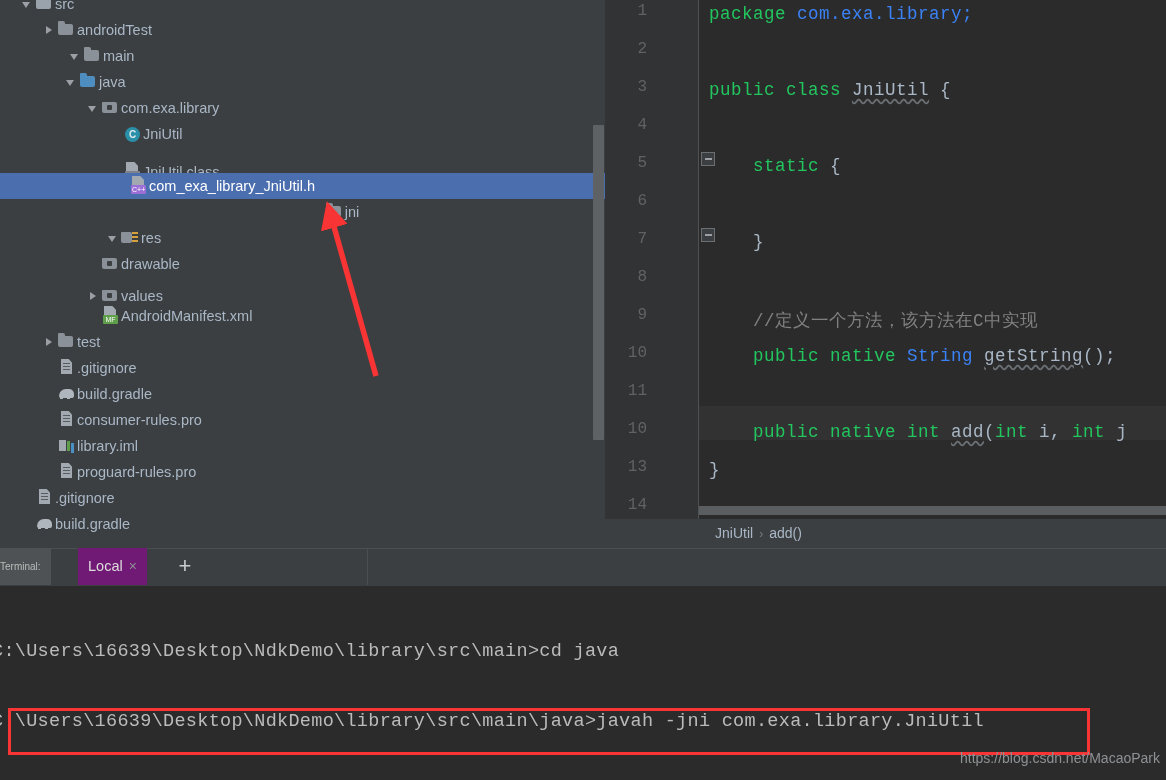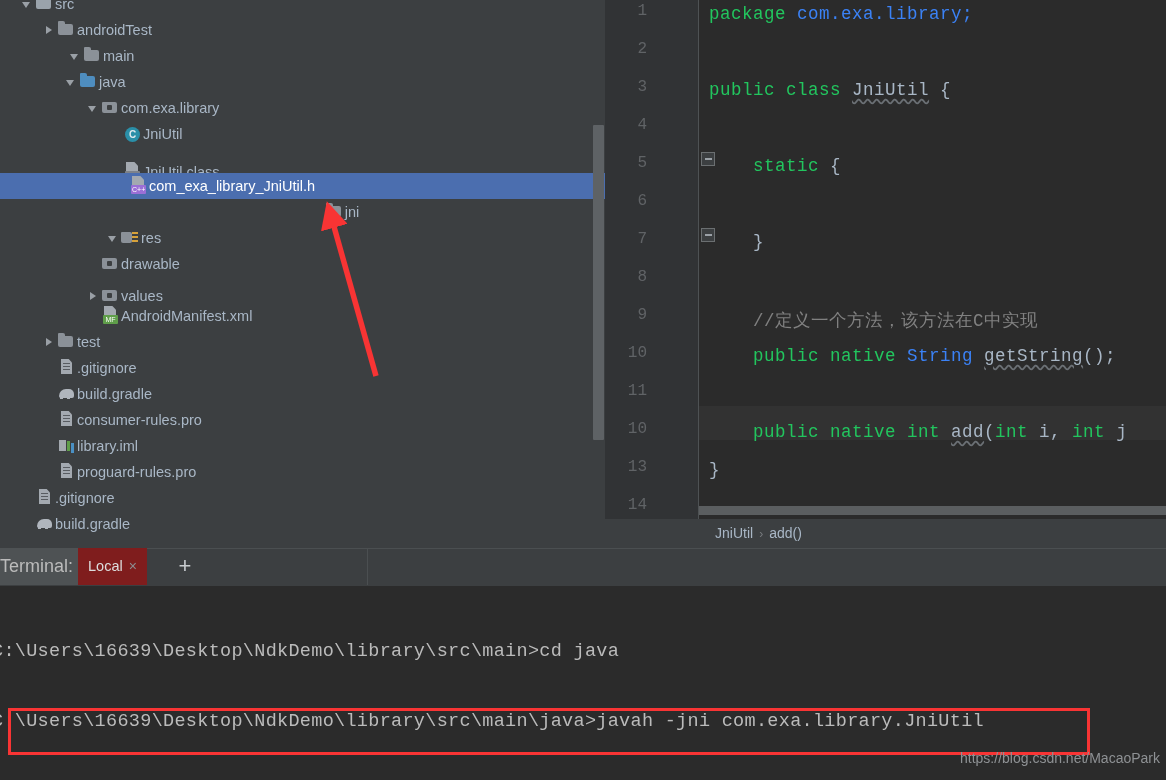--- a/index.html
+++ b/index.html
@@ -222,26 +222,26 @@
   #terminal-tabbar {
     position: absolute; left: 0; top: 548px; width: 1166px; height: 38px;
     background: #3c3f41;
   }
   #tool-divider {
     position: absolute; left: 0; top: 548px; width: 1166px; height: 1px;
     background: #4b4f51;
   }
   #terminal-label {
     position: absolute; left: 0px; top: 548px; height: 37px; line-height: 37px;
-    padding: 0 10px 0 0; font-size: 18px; color: #bbbbbb;
+    padding: 0 10px 0 0; font-size: 10px; color: #bbbbbb;
     background: #4e5254;
   }
   #terminal-tab-local {
     position: absolute; left: 78px; top: 548px; height: 37px; line-height: 37px;
-    padding: 0 10px; background: #7f1d1d; font-size: 14.5px; color: #dddddd;
+    padding: 0 10px; background: #701a75; font-size: 14.5px; color: #dddddd;
   }
   #terminal-tab-local .close {
     color: #8b8f93; font-size: 14px; padding-left: 6px;
   }
   #terminal-add {
     position: absolute; left: 170px; top: 548px; width: 30px; height: 37px;
     line-height: 35px; text-align: center; font-size: 22px; color: #c8cccf;
   }
   #tabbar-seg {
     position: absolute; left: 367px; top: 548px; width: 1px; height: 37px;

